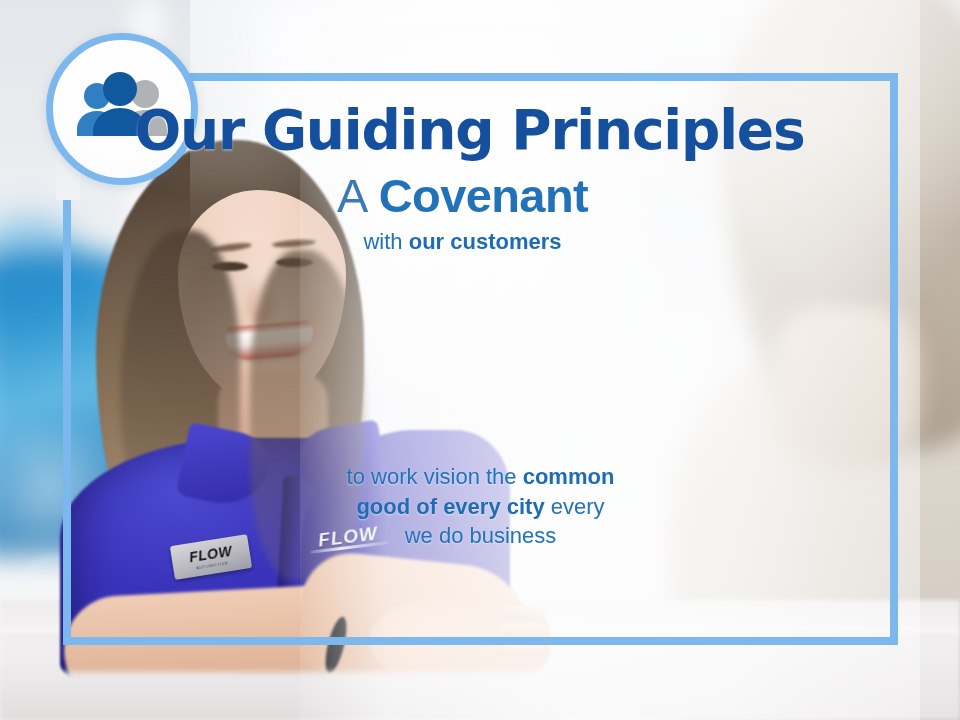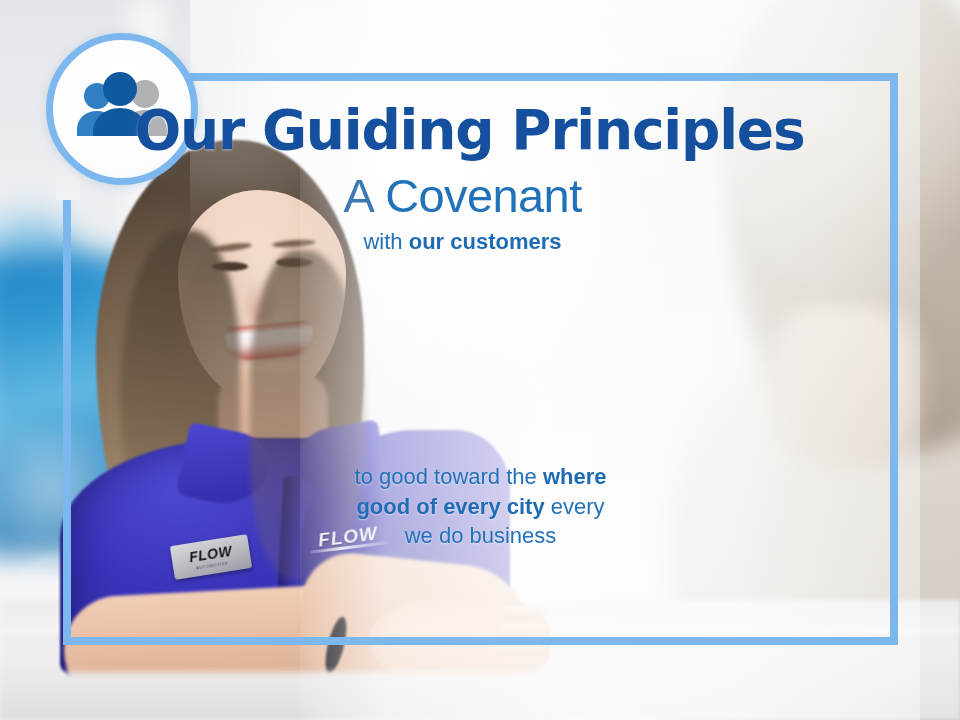--- a/index.html
+++ b/index.html
@@ -338,21 +338,21 @@
     line-height:1.05;
     white-space:nowrap;
     text-shadow:0 1px 2px rgba(255,255,255,.5);
   }
   .bigline .art{
     font-weight:normal;
     color:#3c78b4;
     letter-spacing:0px;
   }
   .bigline .word{
-    font-weight:normal;
+    font-weight:bold;
     color:#2272ba;
     letter-spacing:-.6px;
   }
   .subline{
     font-family:"Liberation Sans","DejaVu Sans",sans-serif;
     font-size:22px;
     line-height:1.35;
     color:#2272ba;
     text-shadow:0 1px 2px rgba(255,255,255,.5);
   }
@@ -459,20 +459,20 @@
         <span class="word">Covenant</span>
       </div>
       <div class="subline">
         <span class="reg">with </span><b>our customers</b>
       </div>
     </div>
 
 
     <div class="block" id="block-commitment">
       <div class="subline">
-        <span class="reg">to good toward the </span><b>where</b><br>
+        <span class="reg">to work vision the </span><b>common</b><br>
         <b>good of every city</b><span class="reg"> every</span><br>
         <span class="reg">we do business</span>
       </div>
     </div>
 
   </div>
 </div>
 
 </body></html>

